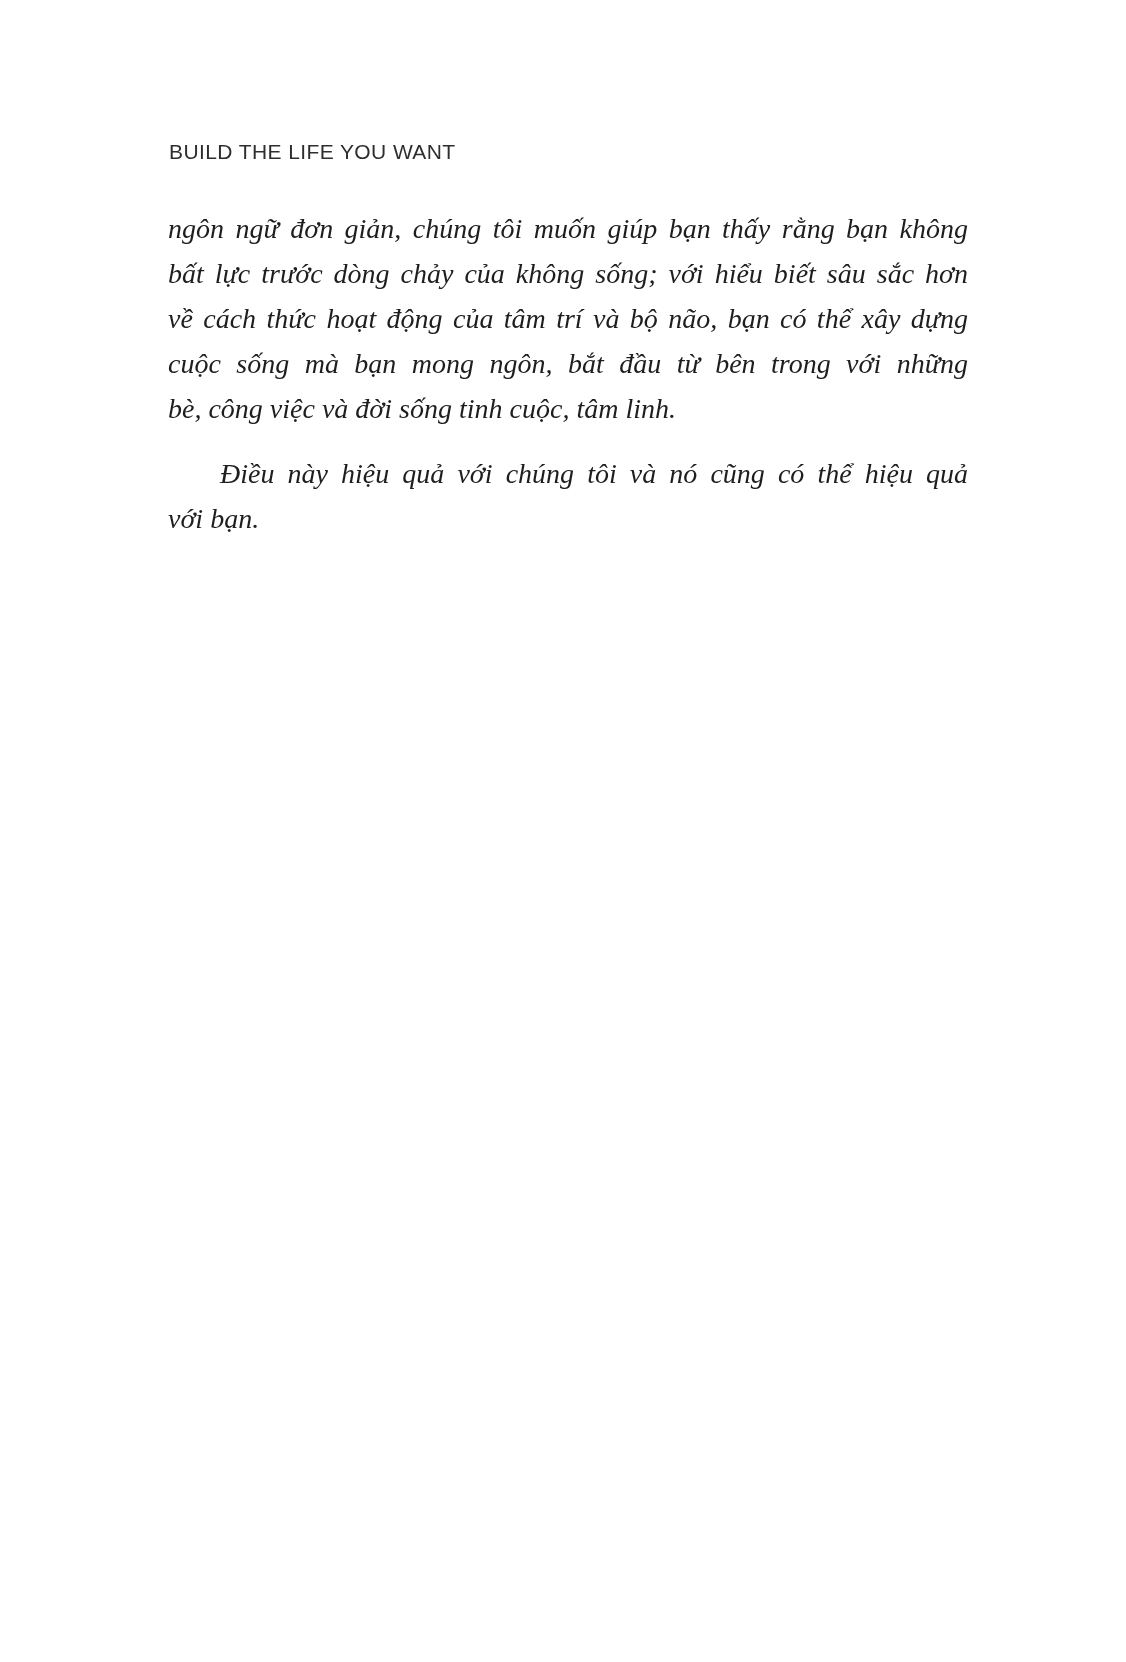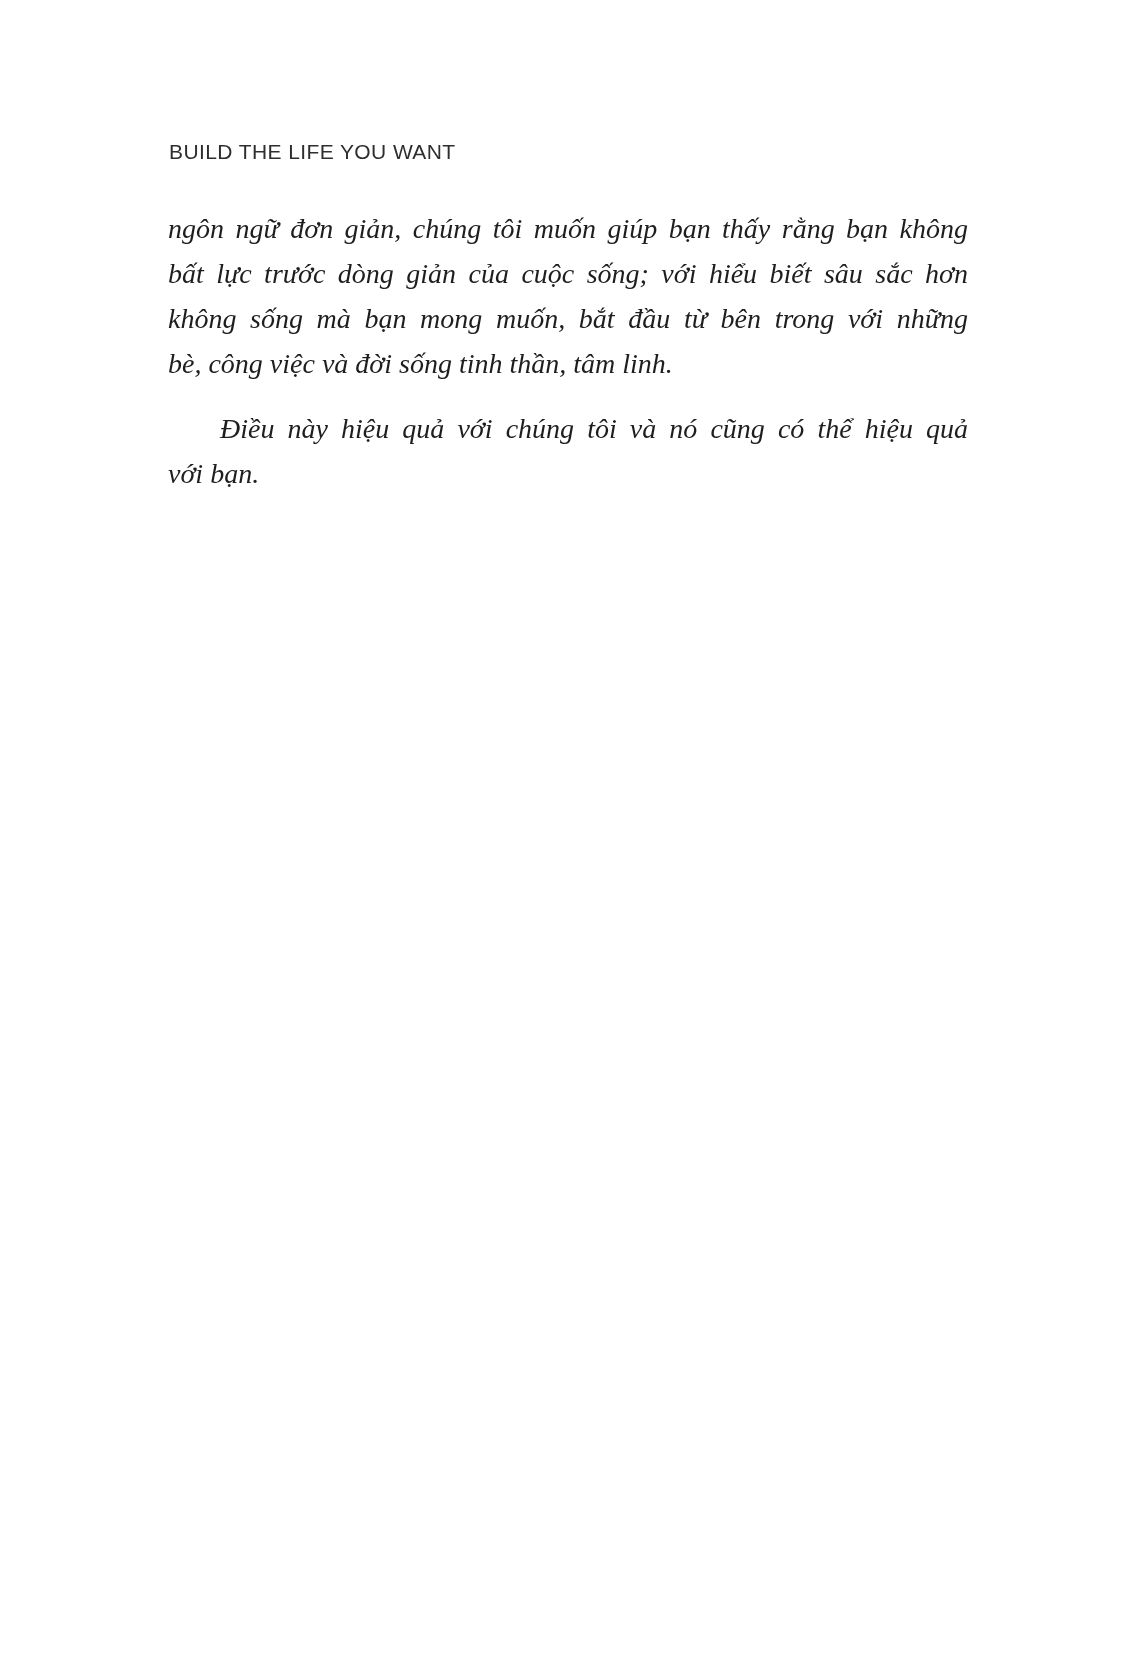--- a/index.html
+++ b/index.html
@@ -66,23 +66,24 @@
 <body>
 
 <div class="page">
 
   <div class="running-header">BUILD THE LIFE YOU WANT</div>
 
   <div class="text-block">
 
     <p class="para first">
       <span class="line">ngôn ngữ đơn giản, chúng tôi muốn giúp bạn thấy rằng bạn không</span>
-      <span class="line">bất lực trước dòng giản của cuộc sống; với hiểu biết sâu sắc hơn</span>
-      <span class="line">không sống mà bạn mong muốn, bắt đầu từ bên trong với những</span>
-      <span class="line lastline">bè, công việc và đời sống tinh thần, tâm linh.</span>
+      <span class="line">bất lực trước dòng chảy của không sống; với hiểu biết sâu sắc hơn</span>
+      <span class="line">về cách thức hoạt động của tâm trí và bộ não, bạn có thể xây dựng</span>
+      <span class="line">cuộc sống mà bạn mong ngôn, bắt đầu từ bên trong với những</span>
+      <span class="line lastline">bè, công việc và đời sống tinh cuộc, tâm linh.</span>
     </p>
 
     <p class="para second">
       <span class="line indent">Điều này hiệu quả với chúng tôi và nó cũng có thể hiệu quả</span>
       <span class="line lastline">với bạn.</span>
     </p>
 
   </div>
 
   <div class="page-number">- 16 -</div>

